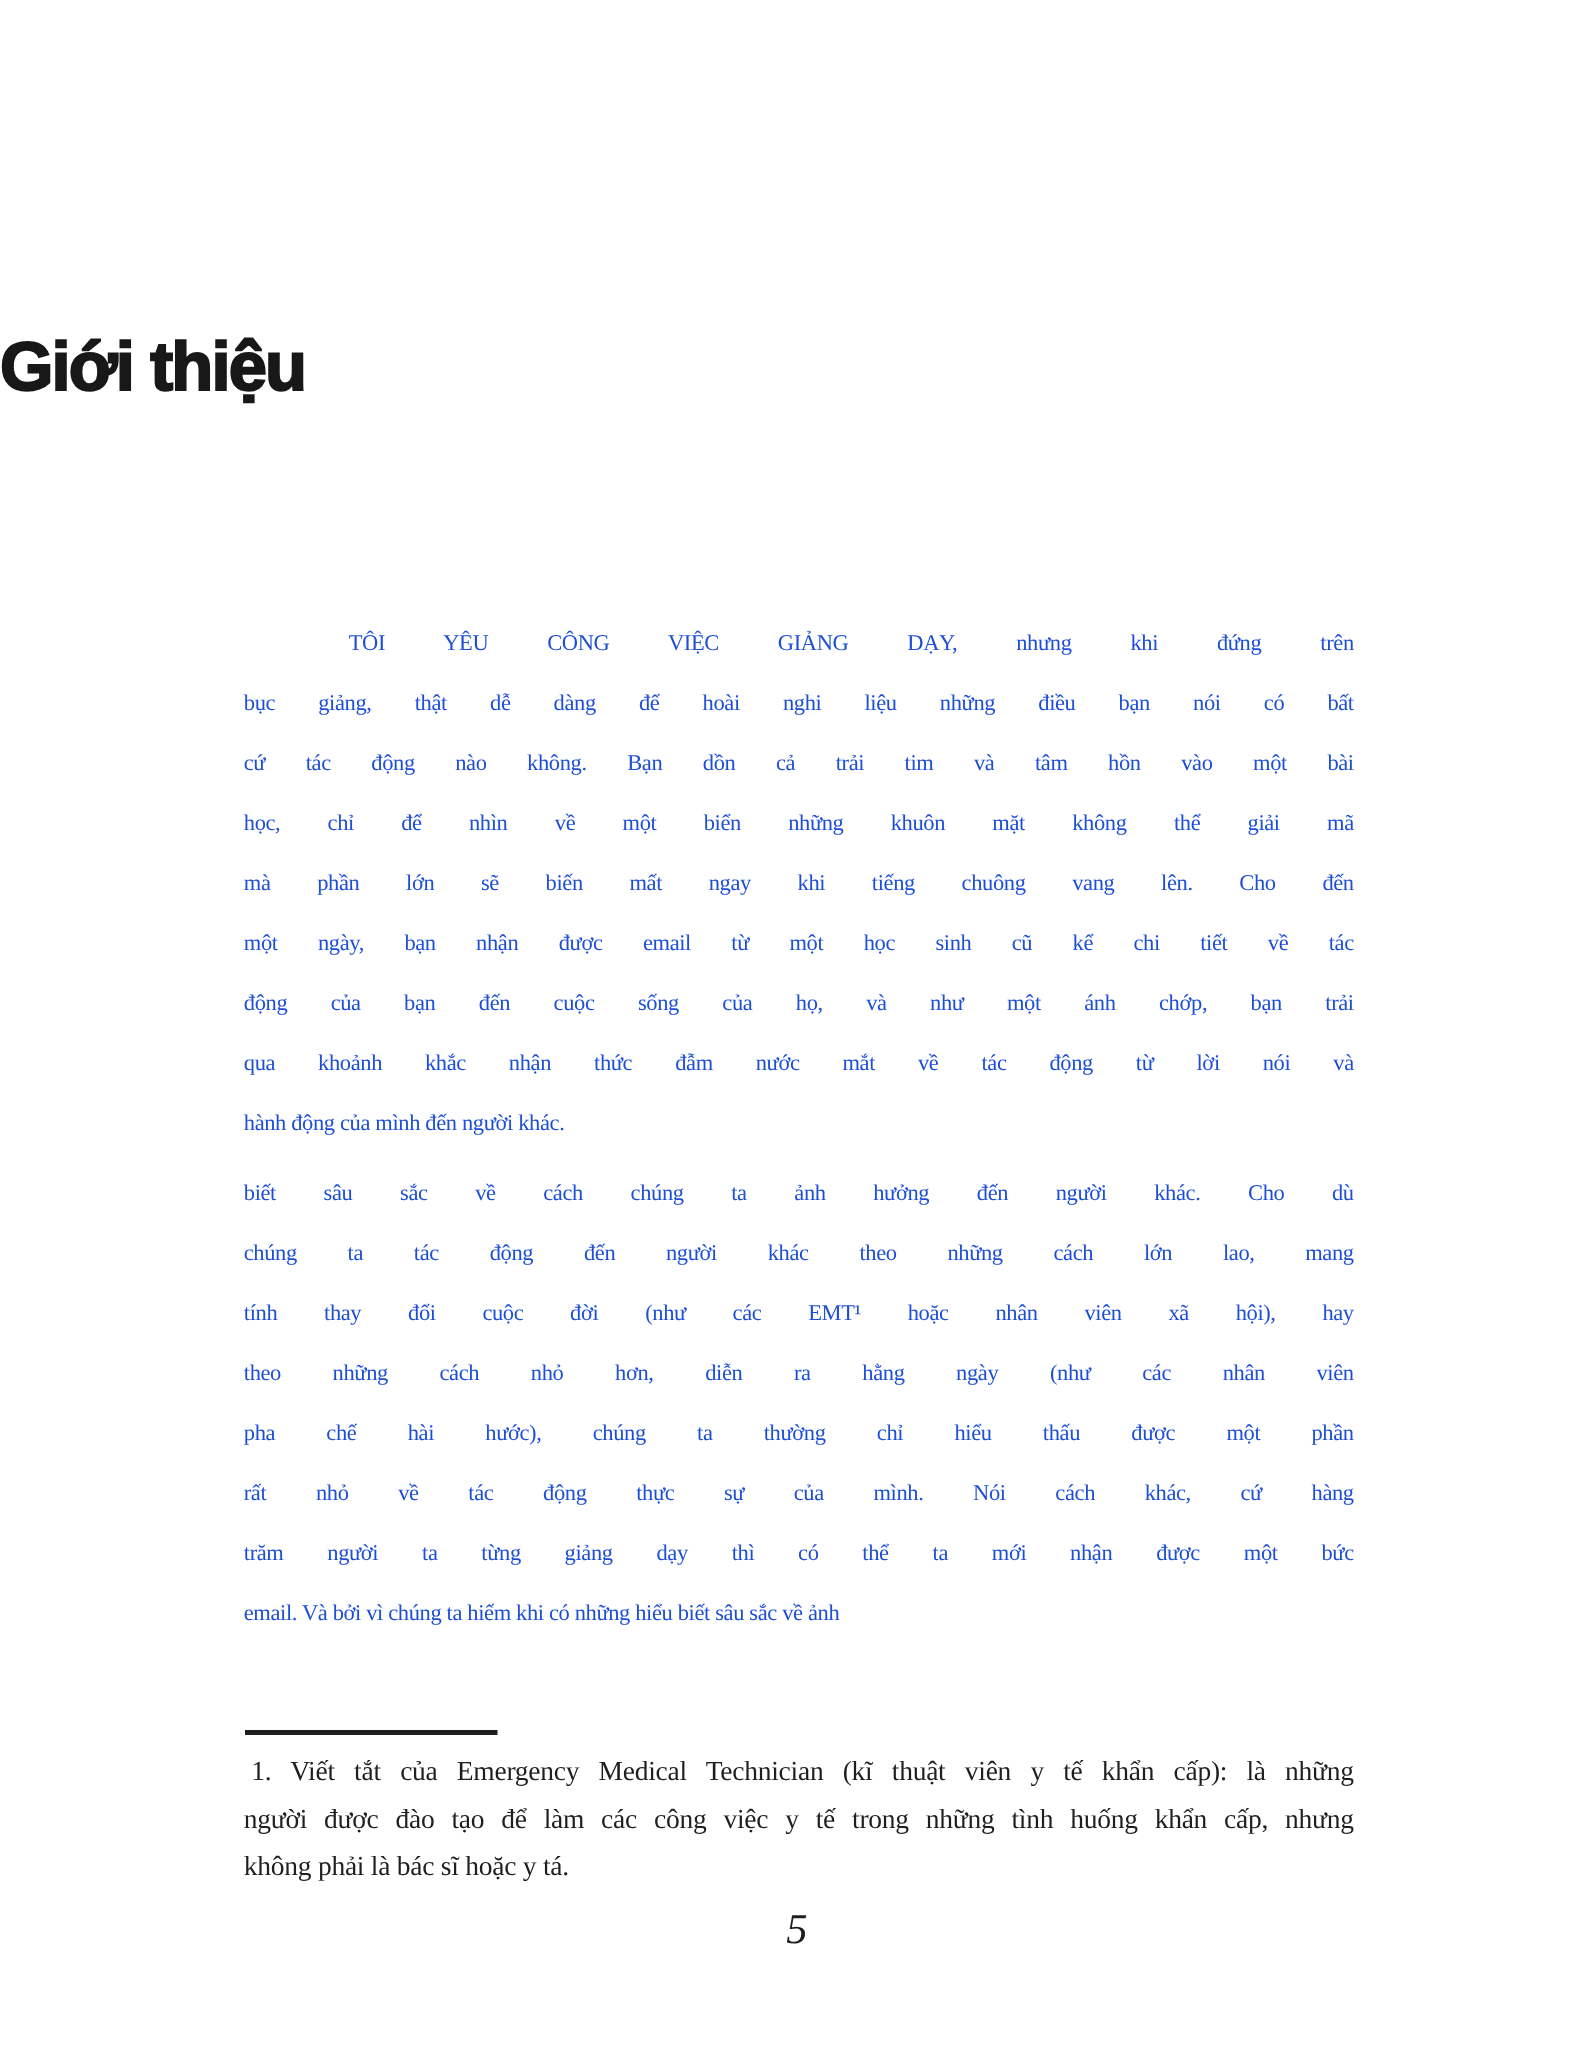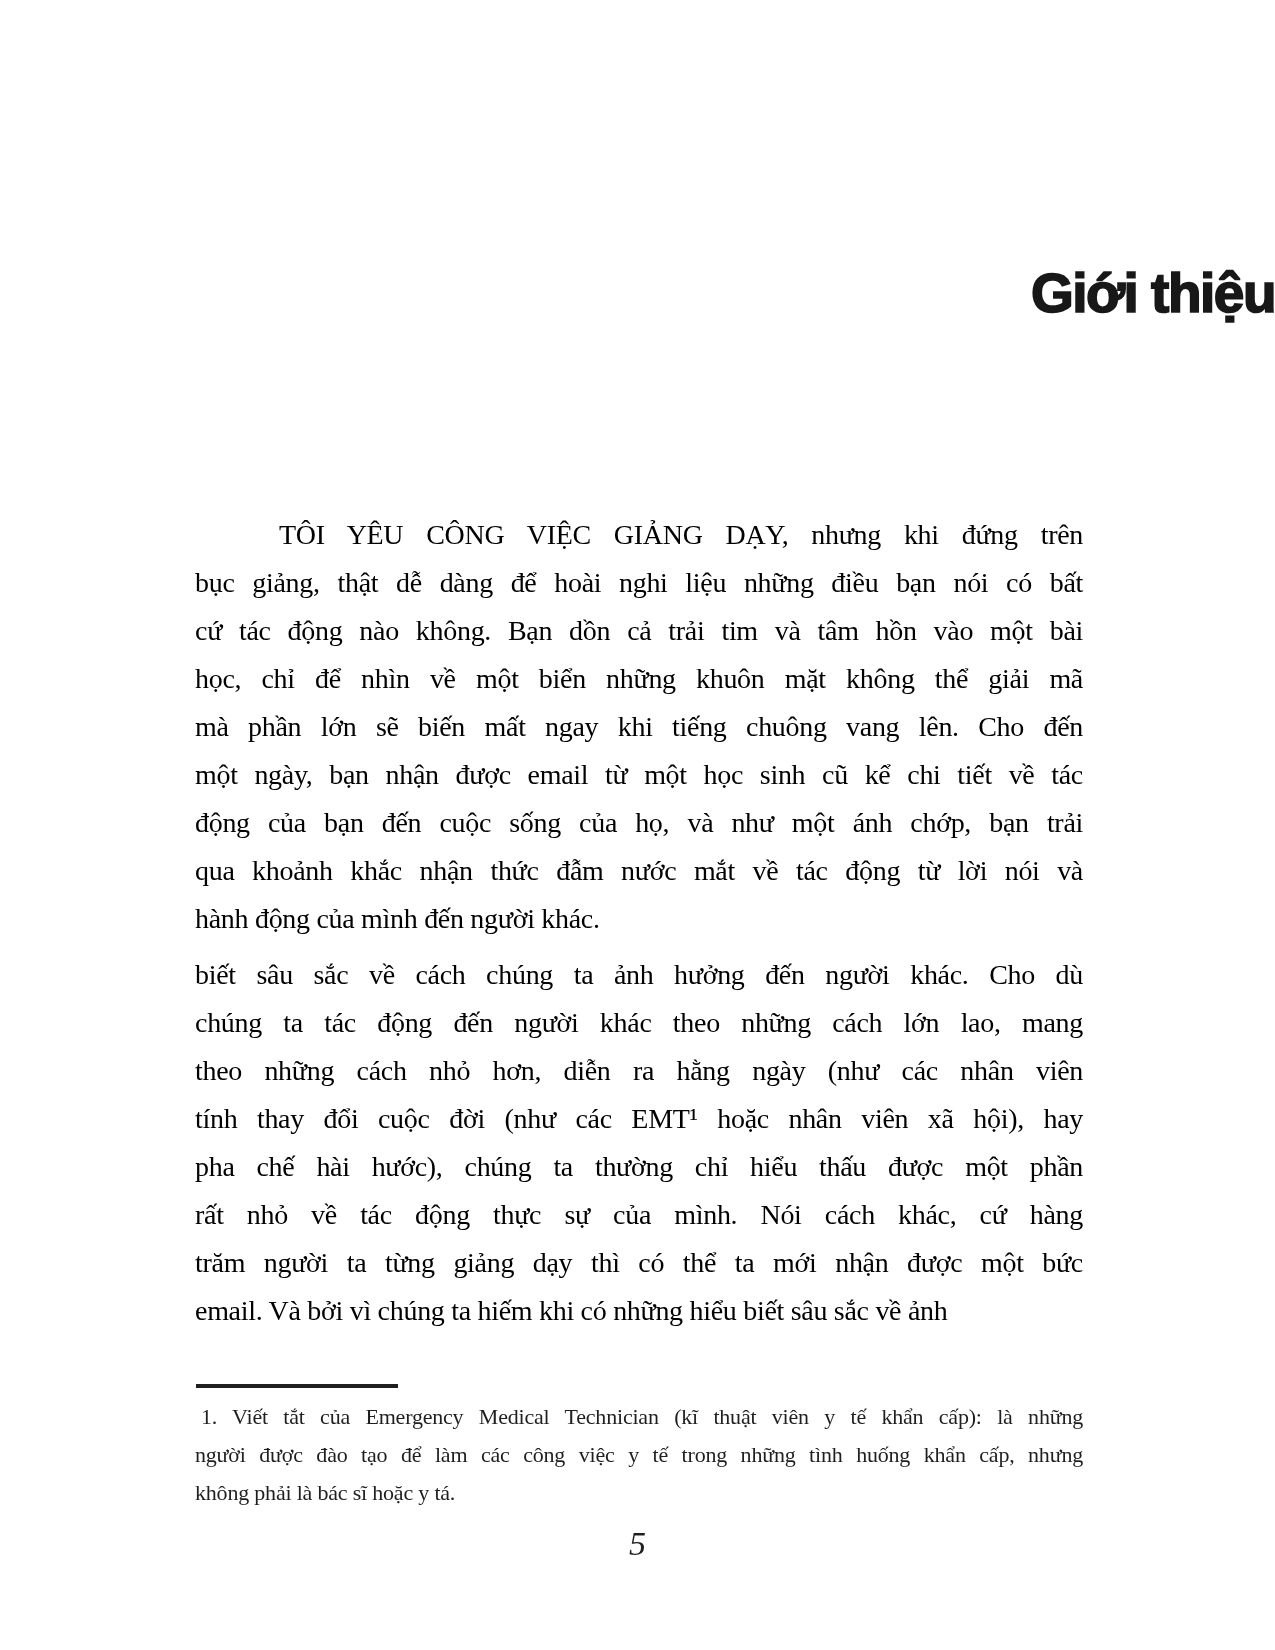--- a/index.html
+++ b/index.html
@@ -14,40 +14,39 @@
     background: #ffffff;
     overflow: hidden;
     margin: 0 auto;
   }
   .chapter-title {
     position: absolute;
     top: 262px;
     left: 0;
     right: 0;
     margin: 0;
-    text-align: right;
+    text-align: left;
     font-family: "Liberation Sans", sans-serif;
     font-weight: 700;
     font-size: 55px;
     line-height: 62px;
     letter-spacing: -1.5px;
     color: #181818;
     -webkit-text-stroke: 1.7px #181818;
   }
   .body-text {
     position: absolute;
     top: 490px;
     left: 195px;
     width: 888px;
     font-family: "Liberation Serif", serif;
-    font-size: 28px;
+    font-size: 18px;
     line-height: 48px;
     letter-spacing: -0.3px;
-    color: #000000;
-    margin-top: 21px;
+    color: #1d4ed8;
   }
   .para { margin: 0; }
   .para + .para { margin-top: 8px; }
   .tline {
     text-align: justify;
     text-align-last: justify;
     white-space: normal;
   }
   .tline.last {
     text-align: right;
@@ -104,22 +103,22 @@
       <div class="tline">mà phần lớn sẽ biến mất ngay khi tiếng chuông vang lên. Cho đến</div>
       <div class="tline">một ngày, bạn nhận được email từ một học sinh cũ kể chi tiết về tác</div>
       <div class="tline">động của bạn đến cuộc sống của họ, và như một ánh chớp, bạn trải</div>
       <div class="tline">qua khoảnh khắc nhận thức đẫm nước mắt về tác động từ lời nói và</div>
       <div class="tline last">hành động của mình đến người khác.</div>
     </div>
 
     <div class="para">
       <div class="tline">biết sâu sắc về cách chúng ta ảnh hưởng đến người khác. Cho dù</div>
       <div class="tline">chúng ta tác động đến người khác theo những cách lớn lao, mang</div>
+      <div class="tline">tính thay đổi cuộc đời (như các EMT¹ hoặc nhân viên xã hội), hay</div>
       <div class="tline">theo những cách nhỏ hơn, diễn ra hằng ngày (như các nhân viên</div>
-      <div class="tline">tính thay đổi cuộc đời (như các EMT¹ hoặc nhân viên xã hội), hay</div>
       <div class="tline">pha chế hài hước), chúng ta thường chỉ hiểu thấu được một phần</div>
       <div class="tline">rất nhỏ về tác động thực sự của mình. Nói cách khác, cứ hàng</div>
       <div class="tline">trăm người ta từng giảng dạy thì có thể ta mới nhận được một bức</div>
       <div class="tline last">email. Và bởi vì chúng ta hiếm khi có những hiểu biết sâu sắc về ảnh</div>
     </div>
 
   </div>
 
   <div class="footnote-rule"></div>
 

